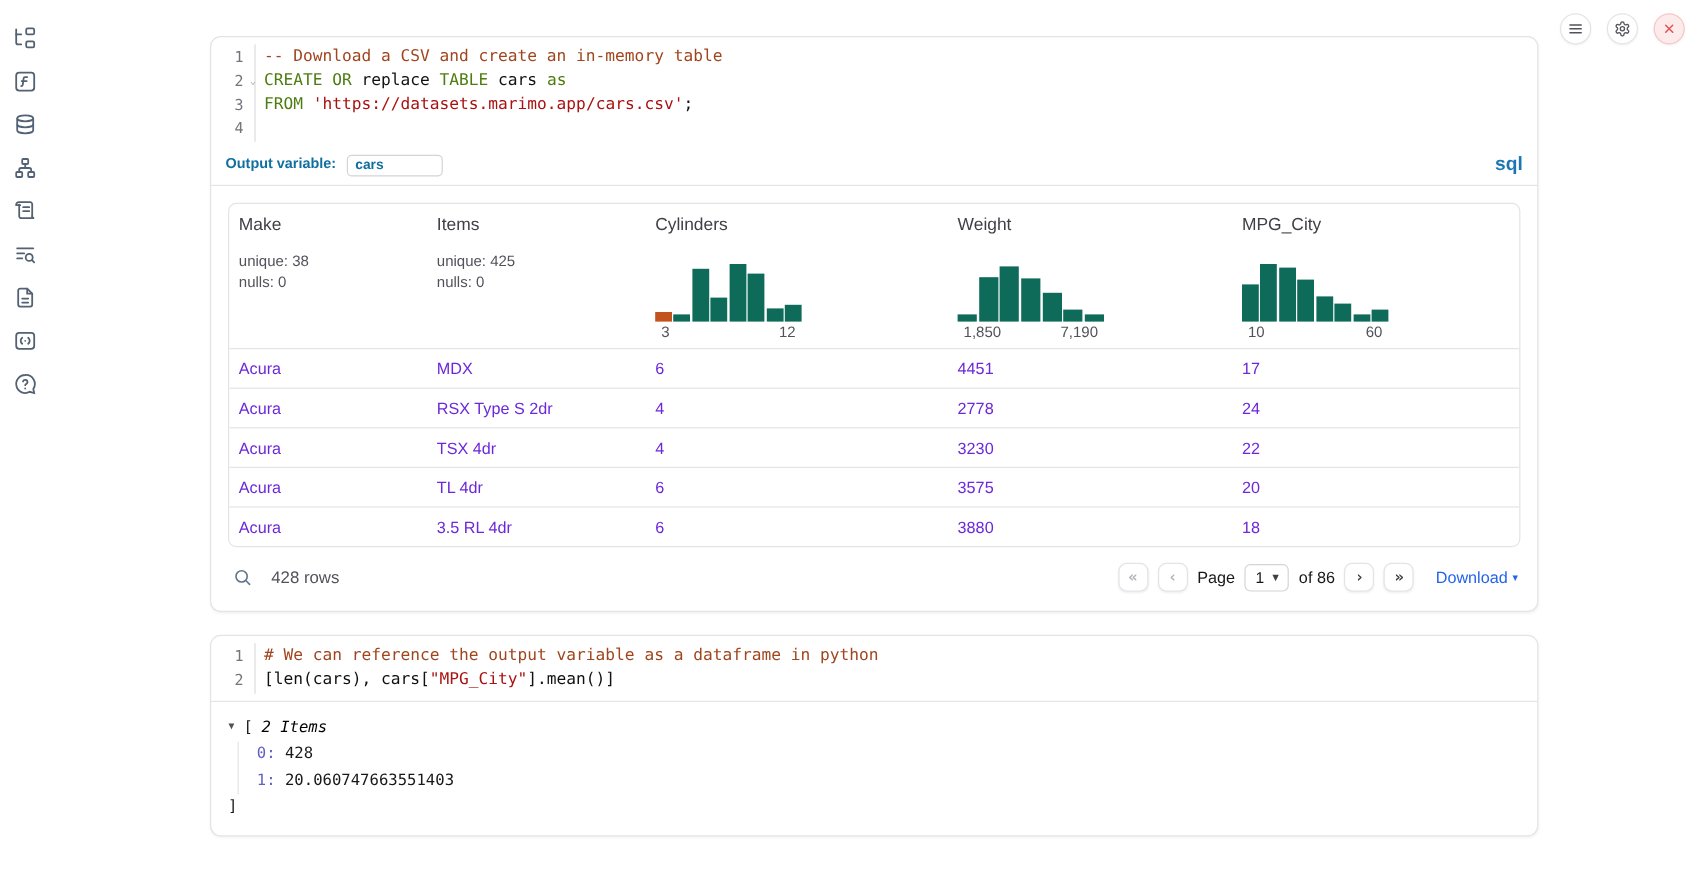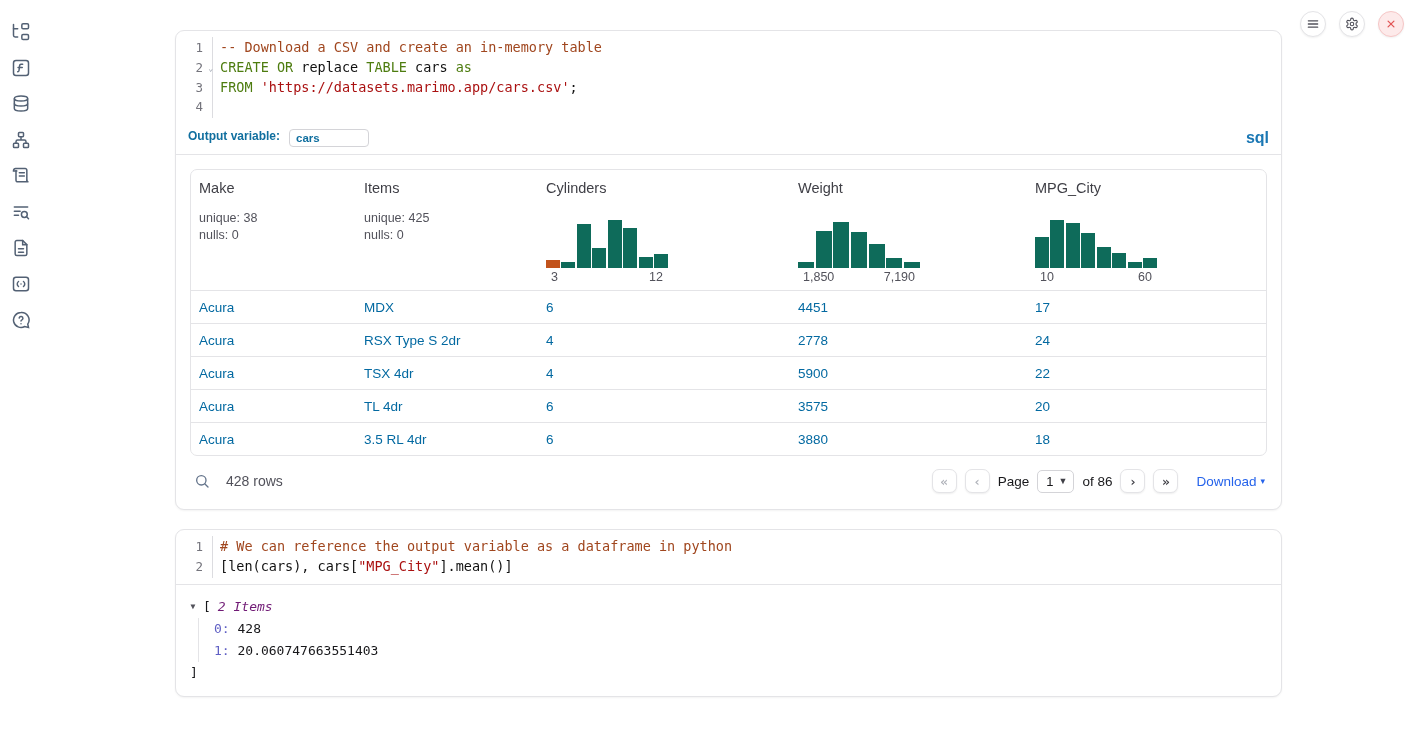--- a/index.html
+++ b/index.html
@@ -62,21 +62,21 @@
   .hname { font-size:14.5px; color:#3f3f46; margin-bottom:14px; }
   .hbody { height:74px; position:relative; }
   .stat { font-size:12.5px; color:#52525b; line-height:16.5px; }
   .hist-wrap { position:absolute; left:0; bottom:0; width:122px; }
   .hist { height:50px; display:flex; align-items:flex-end; gap:1.5px; }
   .bar { flex:1 1 0; border-radius:0; }
   .hlabels { display:flex; justify-content:space-between; padding:2px 5px 0 5px;
              font-size:12.5px; color:#52525b; }
   .trow { display:grid; grid-template-columns:165px 182px 252px 237px 1fr;
           height:33px; align-items:center; border-top:1px solid #e4e4e7;
-          font-size:13.5px; color:#0369a1; }
+          font-size:13.5px; color:#6d28d9; }
   .trow > div { padding-left:8px; }
 
   
   .tfoot { display:flex; align-items:center; margin-top:13px; padding:0 2px 2px 4px; }
   .search-ic { width:16px; height:16px; color:#64748b; cursor:pointer; }
   .rowcount { margin-left:16px; font-size:14px; color:#52525b; }
   .pager { margin-left:auto; display:flex; align-items:center; gap:8px; }
   .pg-btn { width:25px; height:24px; border:1px solid #e4e4e7; border-radius:7px;
             background:#fff; box-shadow:0 1px 2px rgba(0,0,0,.07); display:flex;
             align-items:center; justify-content:center; font-size:13px; font-weight:bold;
@@ -89,21 +89,21 @@
   .pg-select .chev { font-size:9px; color:#3f3f46; }
   .download { margin-left:18px; display:flex; align-items:center; gap:4px;
               color:#2563eb; font-size:13.5px; cursor:pointer; }
   .download .chev { font-size:9px; color:#2563eb; }
 
   
   .tree { padding:11px 14px 13px 14px; font-family:"DejaVu Sans Mono", monospace;
           font-size:13px; line-height:21px; color:#18181b; }
   .tree-head { display:flex; align-items:center; }
   .tw { font-size:9px; color:#52525b; margin-right:4px; cursor:pointer; width:9px; }
-  .items-count { color:#701a75; font-style:italic; margin-left:7px; }
+  .items-count { color:#000000; font-style:italic; margin-left:7px; }
   .tree-body { margin-left:8px; border-left:1px solid #e4e4e7; padding-left:15px; margin-top:1px; }
   .tree-item { line-height:22px; }
   .tkey { color:#5f5fc4; }
 </style>
 </head>
 <body>
 
 <div class="sidebar">
   <span class="side-icon">
     <svg viewBox="0 0 24 24" fill="none" stroke="currentColor" stroke-width="1.8" stroke-linecap="round" stroke-linejoin="round">
@@ -311,21 +311,21 @@
               <div>Acura</div>
               <div>RSX Type S 2dr</div>
               <div>4</div>
               <div>2778</div>
               <div>24</div>
             </div>
             <div class="trow">
               <div>Acura</div>
               <div>TSX 4dr</div>
               <div>4</div>
-              <div>5900</div>
+              <div>3230</div>
               <div>22</div>
             </div>
             <div class="trow">
               <div>Acura</div>
               <div>TL 4dr</div>
               <div>6</div>
               <div>3575</div>
               <div>20</div>
             </div>
             <div class="trow">

